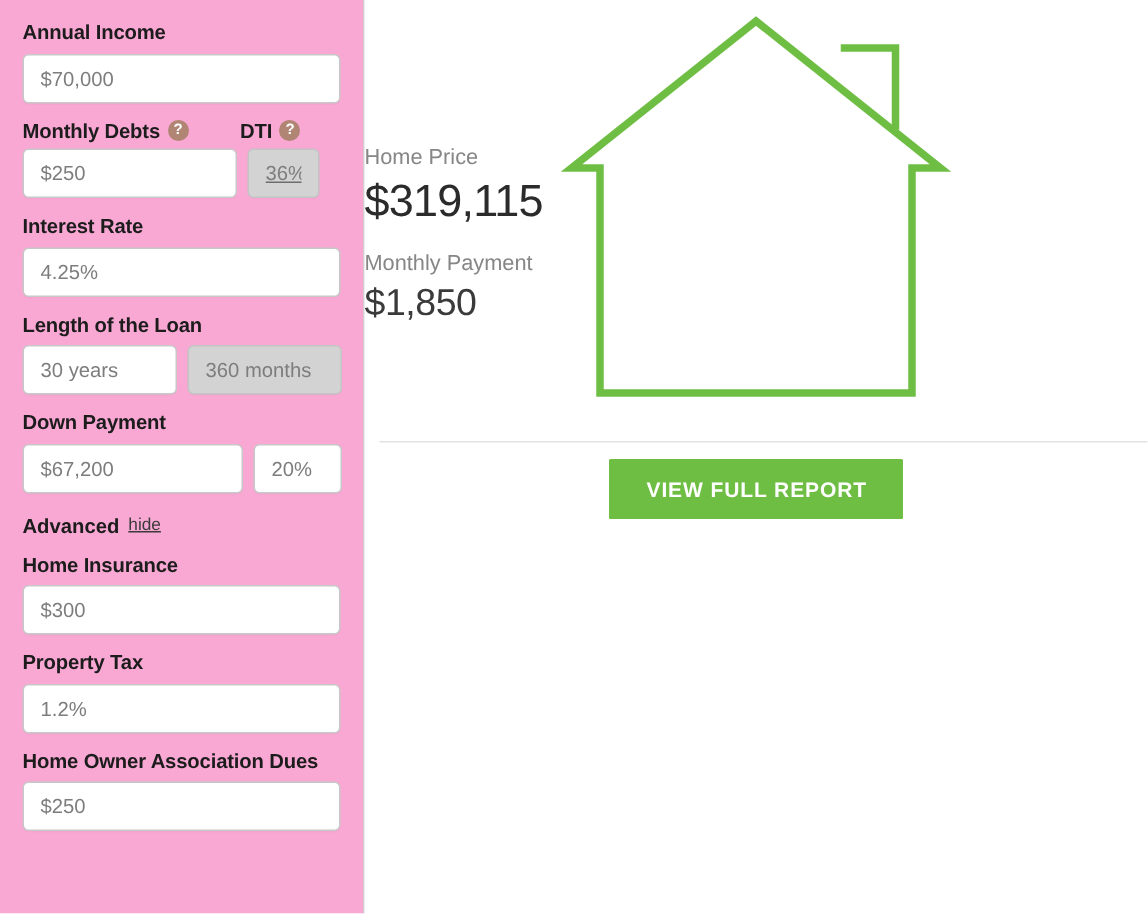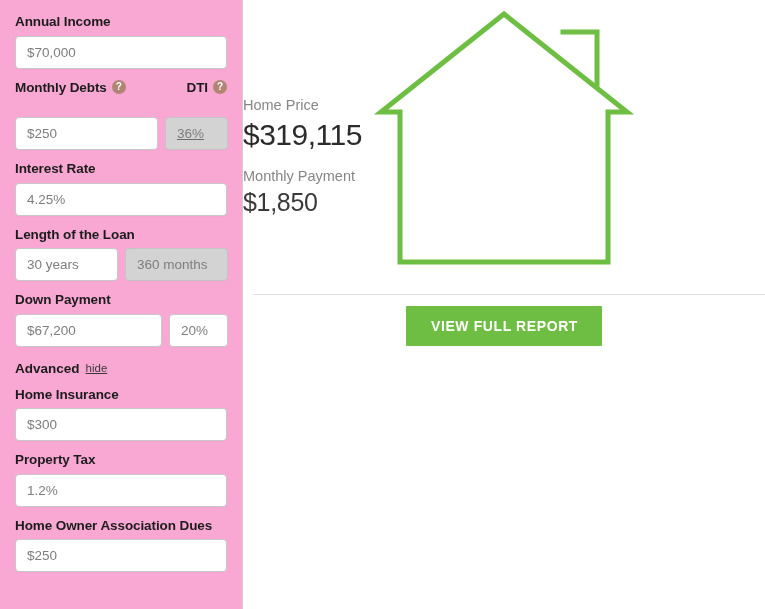--- a/index.html
+++ b/index.html
@@ -42,22 +42,21 @@
     letter-spacing: -0.1px;
     margin-bottom: 6px;
     display: flex;
     align-items: center;
     line-height: 1.15;
   }
 
   .label-row {
     display: flex;
     align-items: center;
-    margin-bottom: 22px;
-    justify-content: space-between;
+    margin-bottom: 4px;
   }
   .label-row .field-label { margin-bottom: 0; }
   .label-cell-main { width: 145px; display: flex; align-items: center; }
   .label-cell-side { display: flex; align-items: center; }
 
   .help-icon {
     display: inline-flex;
     align-items: center;
     justify-content: center;
     width: 14px;
@@ -91,21 +90,21 @@
   }
   .tf::placeholder { color: #7d7d7d; opacity: 1; }
   .tf.readonly {
     background: #d3d3d3;
     border-color: #c4c4c4;
     color: #6d6d6d;
   }
 
   .tf.full { width: 213px; }
   .tf.w-main { width: 143px; }
-  .tf.w-side { width: 63px; text-decoration: underline; }
+  .tf.w-side { width: 48px; text-decoration: underline; }
   .tf.w-half { width: 103px; }
   .tf.w-dp { width: 147px; }
   .tf.w-dp-pct { width: 59px; }
 
   .advanced-head {
     display: flex;
     align-items: center;
     margin: 14px 0 11px 0;
   }
   .advanced-title {

